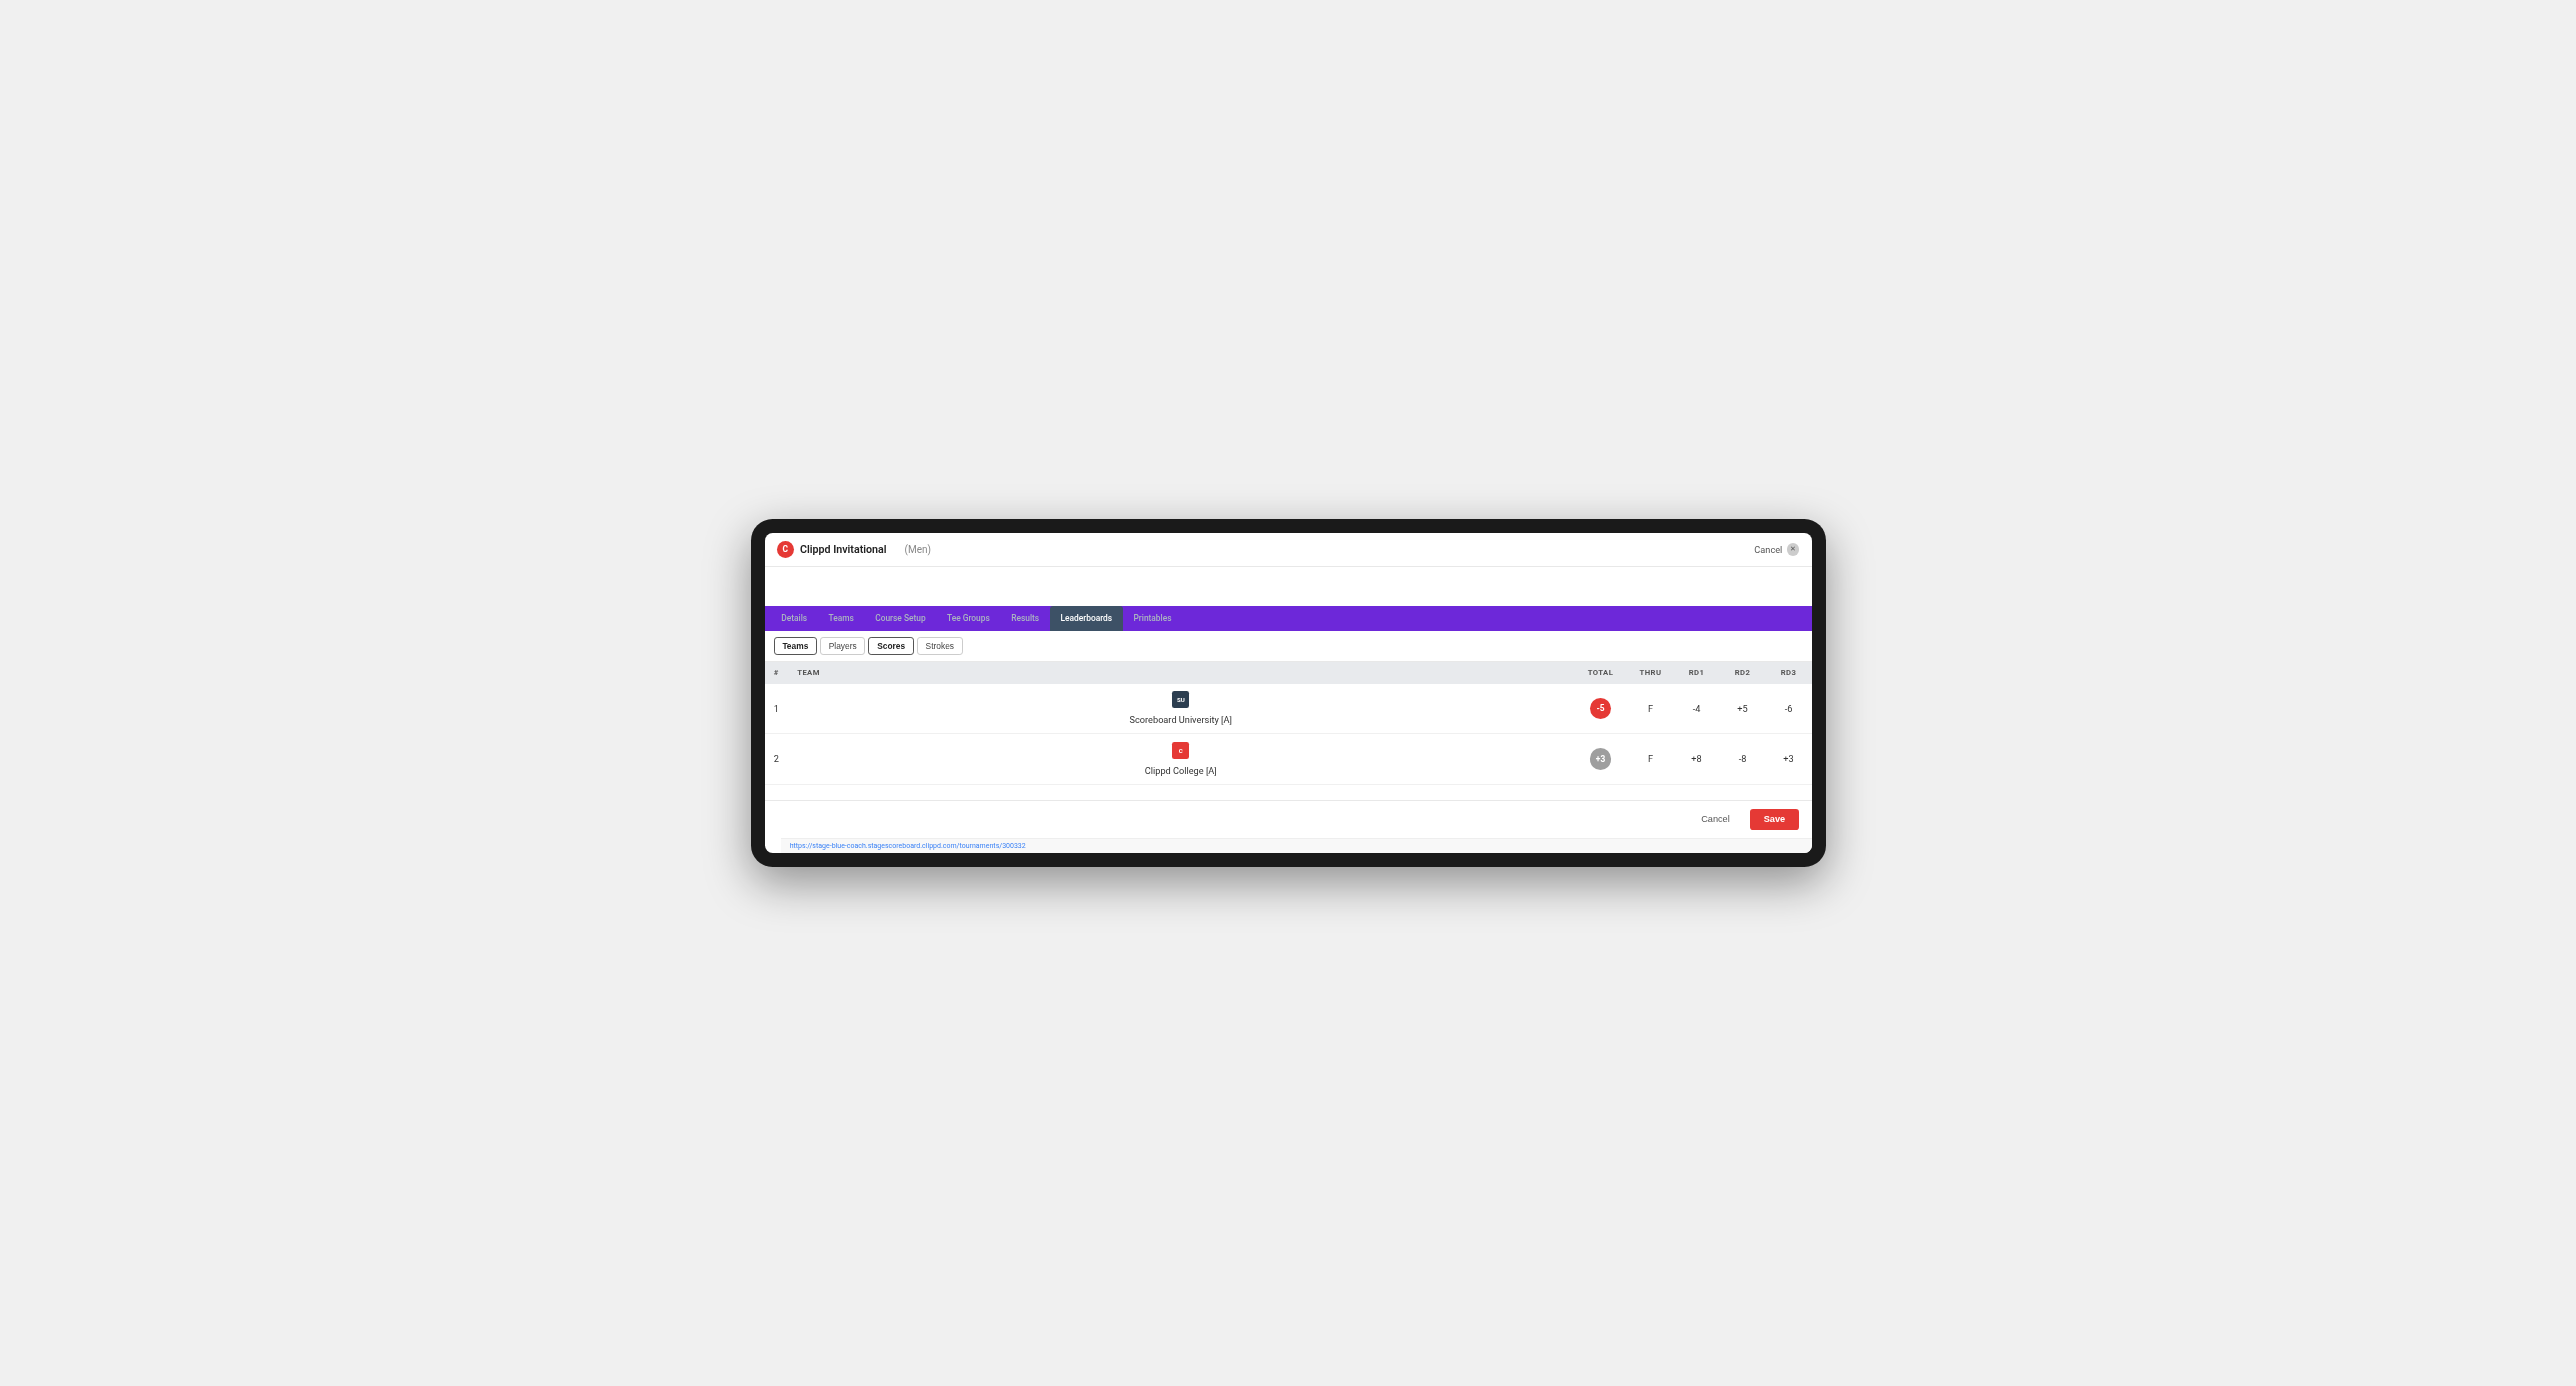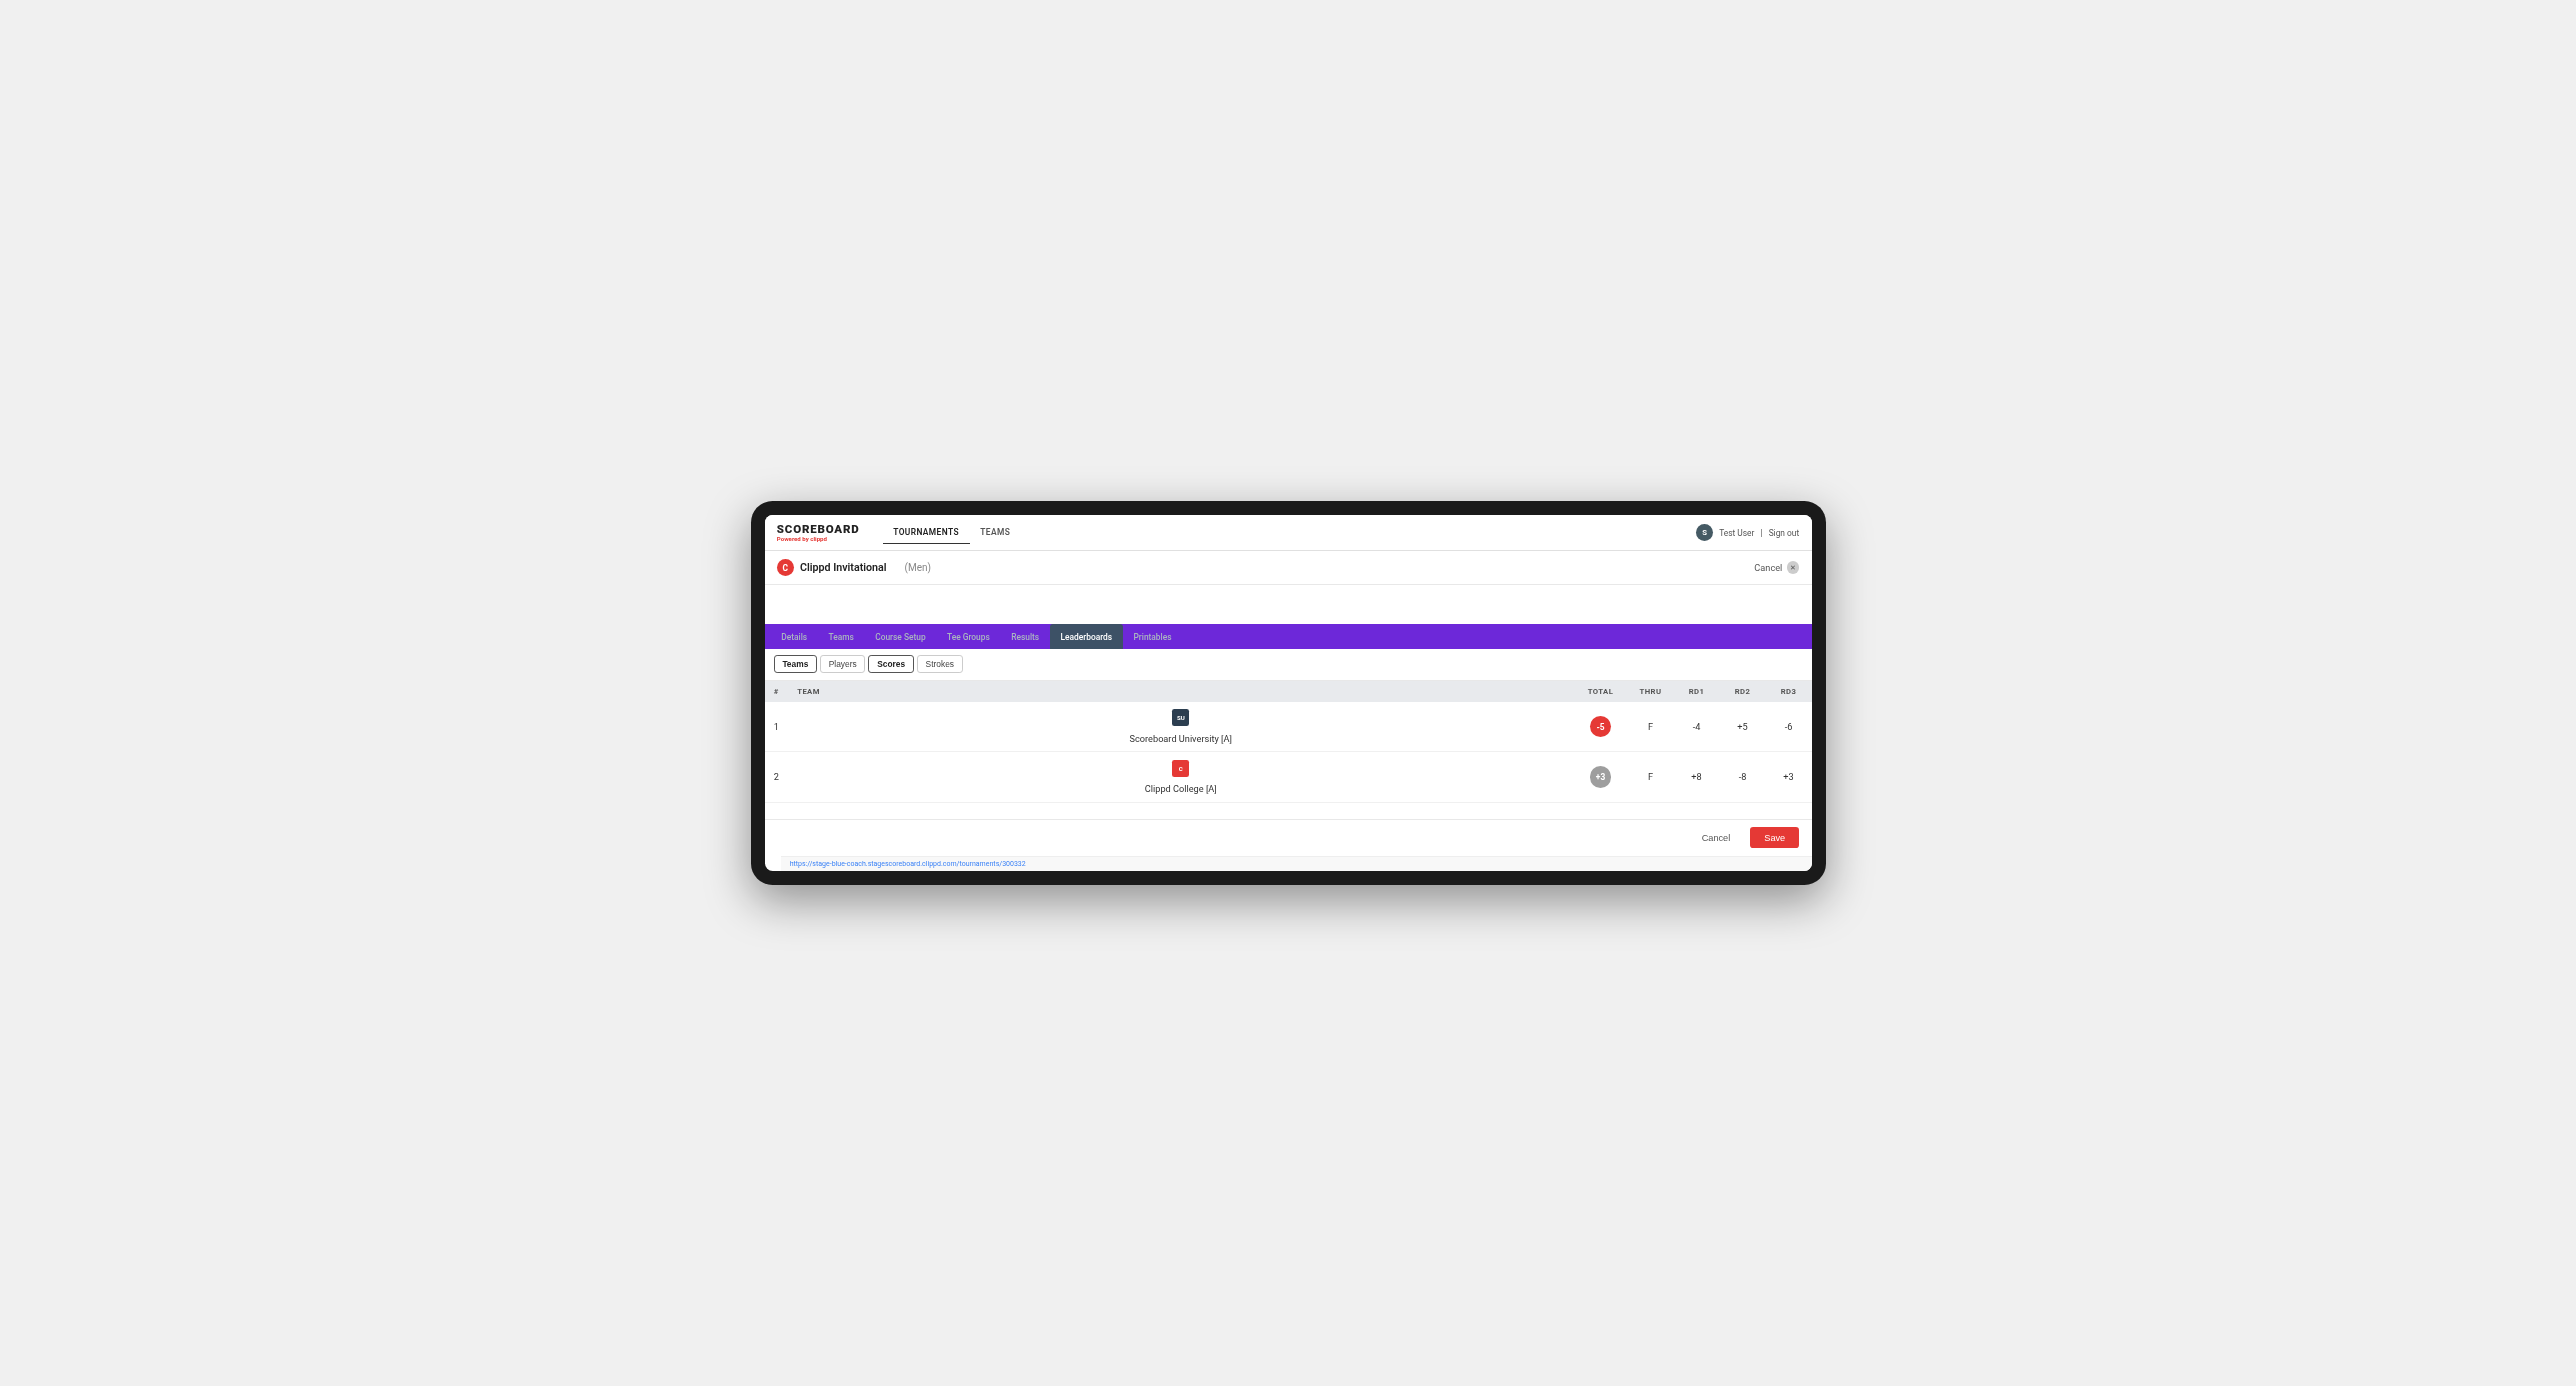--- a/index.html
+++ b/index.html
@@ -309,21 +309,21 @@
       border-radius: 3.1px;
     }
     .btn-save {
       padding: 5.4px 14px;
       font-size: 9.2px;
       background: #e53935;
       color: #fff;
       border: none;
       cursor: pointer;
       border-radius: 3.1px;
-      font-weight: 400;
+      font-weight: 700;
     }
 
     .status-bar {
       padding: 3.1px 9.2px;
       font-size: 7px;
       color: #3b82f6;
       background: #f8f8f8;
       border-top: 0.8px solid #eee;
       margin-left: 16px;
     }
@@ -334,40 +334,20 @@
   </style>
 </head>
 <body>
 
 <div class="page-wrapper">
 
 
   <div class="tablet-container">
     <div class="tablet-screen">
 
-      <div class="app-header">
-        <div class="logo-area">
-          <span class="logo-scoreboard">SCOREBOARD</span>
-          <span class="logo-powered">
-            <span>Powered by</span> <span>clippd</span>
-          </span>
-        </div>
-
-        <nav class="nav-items">
-          <div class="nav-item active">TOURNAMENTS</div>
-          <div class="nav-item">TEAMS</div>
-        </nav>
-
-        <div class="header-right">
-          <div class="user-avatar">S</div>
-          <span>Test User</span>
-          <span>|</span>
-          <a class="sign-out-link">Sign out</a>
-        </div>
-      </div>
 
       <div class="tournament-header">
         <div class="tournament-icon">C</div>
         <span class="tournament-name">Clippd Invitational</span>
         <span class="tournament-gender">(Men)</span>
         <div class="tournament-cancel">
           <span>Cancel</span>
           <div class="cancel-x">✕</div>
         </div>
       </div>

